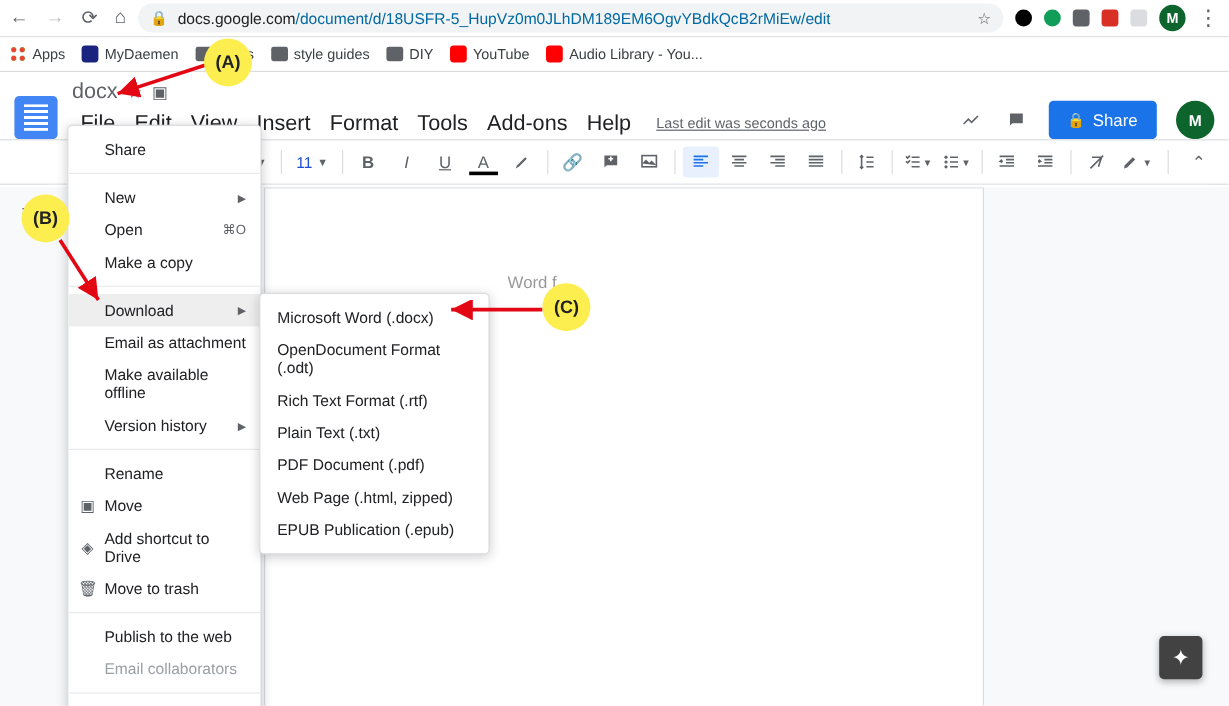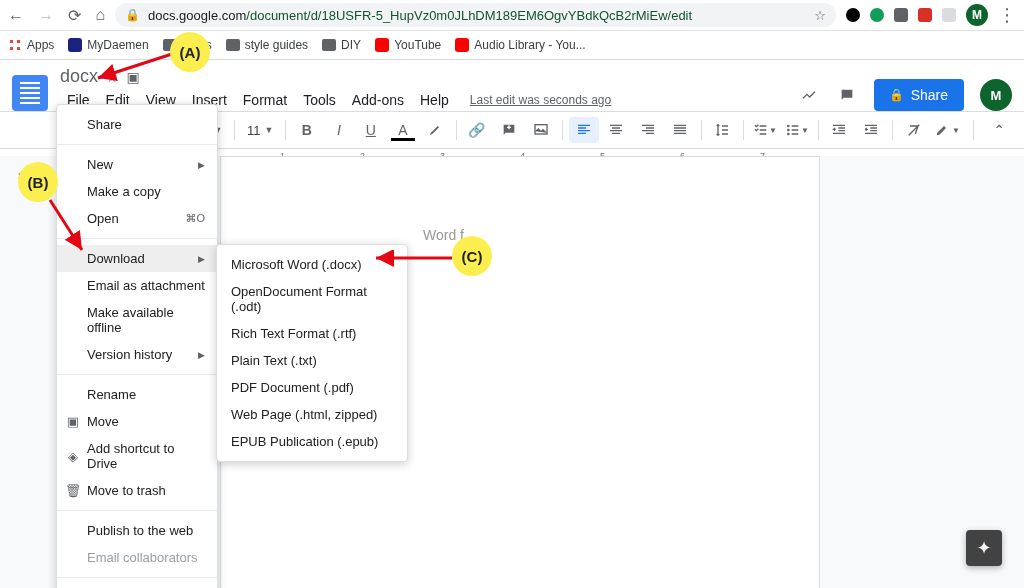--- a/index.html
+++ b/index.html
@@ -26,21 +26,21 @@
     radial-gradient(circle,#4285f4 2px,transparent 2px) 7px 7px/7px 7px;}
   
   .docs-header{display:flex;align-items:flex-end;padding:6px 12px 0 12px;position:relative;}
   .docs-logo{width:36px;height:36px;background:#4285f4;border-radius:4px;position:relative;margin-right:12px;margin-top:4px;flex-shrink:0;}
   .docs-logo::before{content:"";position:absolute;inset:7px 8px 7px 8px;background:repeating-linear-gradient(#fff 0 2px,transparent 2px 5px);}
   .title-area{flex:1;}
   .doc-title-row{display:flex;align-items:center;gap:8px;color:#5f6368;}
   .doc-title{font-size:18px;color:#5f6368;}
   .star,.folder{font-size:14px;}
   .menu-row{display:flex;align-items:center;gap:2px;margin-top:2px;}
-  .menu-row .mitem{padding:3px 7px;border-radius:3px;cursor:pointer;color:#202124;font-size:14px;}
+  .menu-row .mitem{padding:3px 7px;border-radius:3px;cursor:pointer;color:#202124;font-size:18px;}
   .last-edit{color:#5f6368;text-decoration:underline;margin-left:12px;font-size:12px;}
   .header-right{display:flex;align-items:center;gap:16px;margin-top:8px;}
   .hbtn{width:22px;height:22px;color:#5f6368;display:flex;align-items:center;justify-content:center;font-size:18px;cursor:pointer;}
   .share-btn{background:#1a73e8;color:#fff;border-radius:4px;padding:8px 16px;display:flex;align-items:center;gap:6px;font-weight:500;cursor:pointer;font-size:14px;}
   .share-btn .lock-ic{font-size:12px;}
   .user-av{width:32px;height:32px;border-radius:50%;background:#0d652d;color:#fff;display:flex;align-items:center;justify-content:center;font-weight:bold;}
   
   .toolbar{height:36px;border-top:1px solid #dadce0;border-bottom:1px solid #dadce0;display:flex;align-items:center;padding:0 10px;gap:2px;color:#5f6368;position:relative;background:#fff;}
   .tbtn{min-width:24px;height:26px;display:flex;align-items:center;justify-content:center;border-radius:3px;cursor:pointer;padding:0 3px;font-size:14px;}
   .tsep{width:1px;height:20px;background:#dadce0;margin:0 4px;}
@@ -82,21 +82,21 @@
 
 <div class="chrome-bar">
   <div class="nav-icons">
     <span>←</span>
     <span style="opacity:.4">→</span>
     <span>⟳</span>
     <span>⌂</span>
   </div>
   <div class="url-bar">
     <span class="lock">🔒</span>
-    <span class="url-text"><span>docs.google.com</span><span style="color:#14532d">/document/d/18USFR-5_HupVz0m0JLhDM189EM6OgvYBdkQcB2rMiEw/edit</span></span>
+    <span class="url-text"><span>docs.google.com</span><span style="color:#0369a1">/document/d/18USFR-5_HupVz0m0JLhDM189EM6OgvYBdkQcB2rMiEw/edit</span></span>
     <span style="margin-left:auto">☆</span>
   </div>
   <div class="ext-icons">
     <span class="ext-dot" style="background:#000"></span>
     <span class="ext-dot" style="background:#0f9d58"></span>
     <span class="ext-sq" style="background:#5f6368"></span>
     <span class="ext-sq" style="background:#d93025;position:relative"></span>
     <span class="ext-sq" style="background:#dadce0"></span>
     <span class="avatars">M</span>
     <span class="chrome-menu">⋮</span>
@@ -179,21 +179,21 @@
       <span style="color:#202124;font-size:13px;">Normal text</span>
       <span class="caret">▼</span>
     </div>
   <div class="tsep"></div>
   <div class="tsel" style="width:70px;justify-content:space-between">
       <span style="color:#202124">Arial</span>
       <span class="caret">▼</span>
     </div>
   <div class="tsep"></div>
   <div class="tsel">
-      <span style="color:#404040">11</span>
+      <span style="color:#1d4ed8">11</span>
       <span class="caret">▼</span>
     </div>
   <div class="tsep"></div>
   <div class="tbtn">
       <b>B</b>
     </div>
   <div class="tbtn">
       <i>I</i>
     </div>
   <div class="tbtn">
@@ -316,25 +316,25 @@
 <div class="file-menu">
   <div class="fm-item">
       <span>Share</span>
     </div>
   <div class="fm-sep"></div>
   <div class="fm-item">
       <span>New</span>
       <span class="arrow">▶</span>
     </div>
   <div class="fm-item">
-      <span>Make a copy</span>
-    </div>
-  <div class="fm-item">
       <span>Open</span>
       <span class="sc">⌘O</span>
+    </div>
+  <div class="fm-item">
+      <span>Make a copy</span>
     </div>
   <div class="fm-sep"></div>
   <div class="fm-item hover">
       <span>Download</span>
       <span class="arrow">▶</span>
     </div>
   <div class="fm-item">
       <span>Email as attachment</span>
     </div>
   <div class="fm-item">

